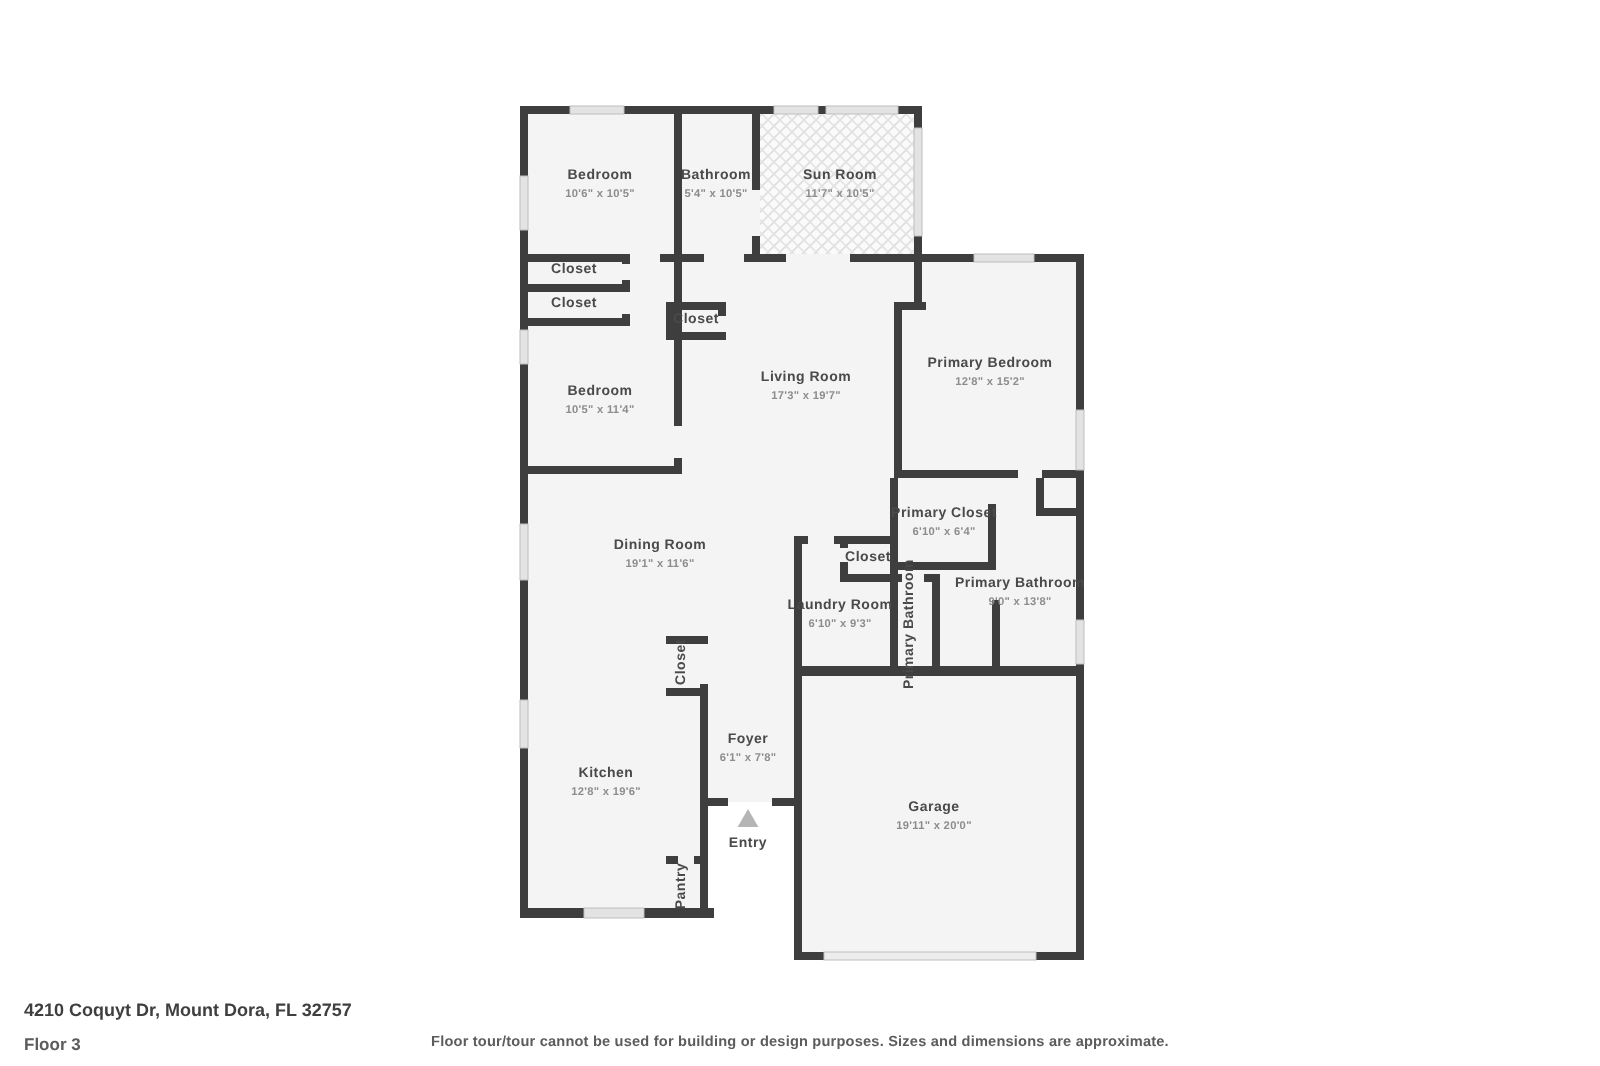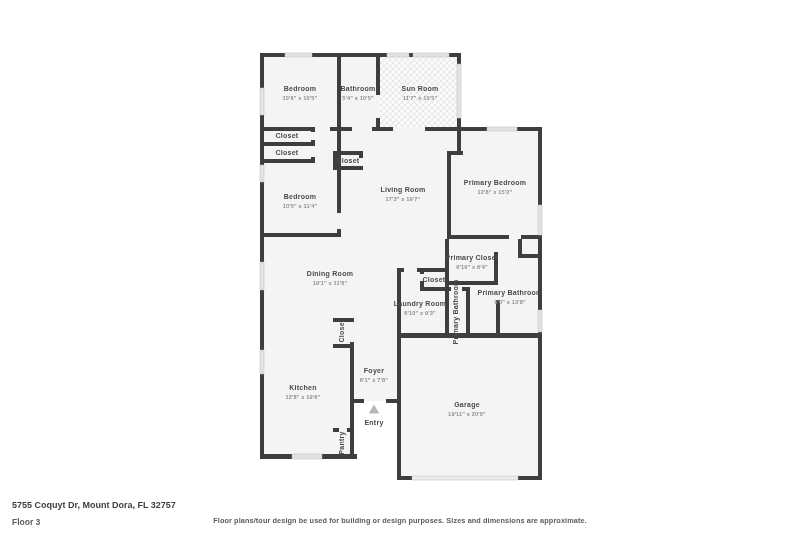--- a/index.html
+++ b/index.html
@@ -195,16 +195,16 @@
       </div>
       <div class="room-label" style="left: 467px; top: 409px;">
         <div class="rn" style="color: rgb(74, 74, 74);">Garage</div>
         <div class="rd" style="color: rgb(141, 141, 141);">19'11" x 20'0"</div>
       </div>
       <div class="room-label rot" style="left: 342px; top: 443px;">
         <div class="rn" style="color: rgb(74, 74, 74);">Pantry</div>
       </div>
     </div>
 
-  <div class="footer-address">5755 Coquyt Dr, Mount Dora, FL 32757</div>
+  <div class="footer-address">4210 Coquyt Dr, Mount Dora, FL 32757</div>
   <div class="footer-floor">Floor 3</div>
-  <div class="footer-disclaimer">Floor plans/tour design be used for building or design purposes. Sizes and dimensions are approximate.</div>
+  <div class="footer-disclaimer">Floor tour/tour cannot be used for building or design purposes. Sizes and dimensions are approximate.</div>
 </div>
 
 </body></html>

